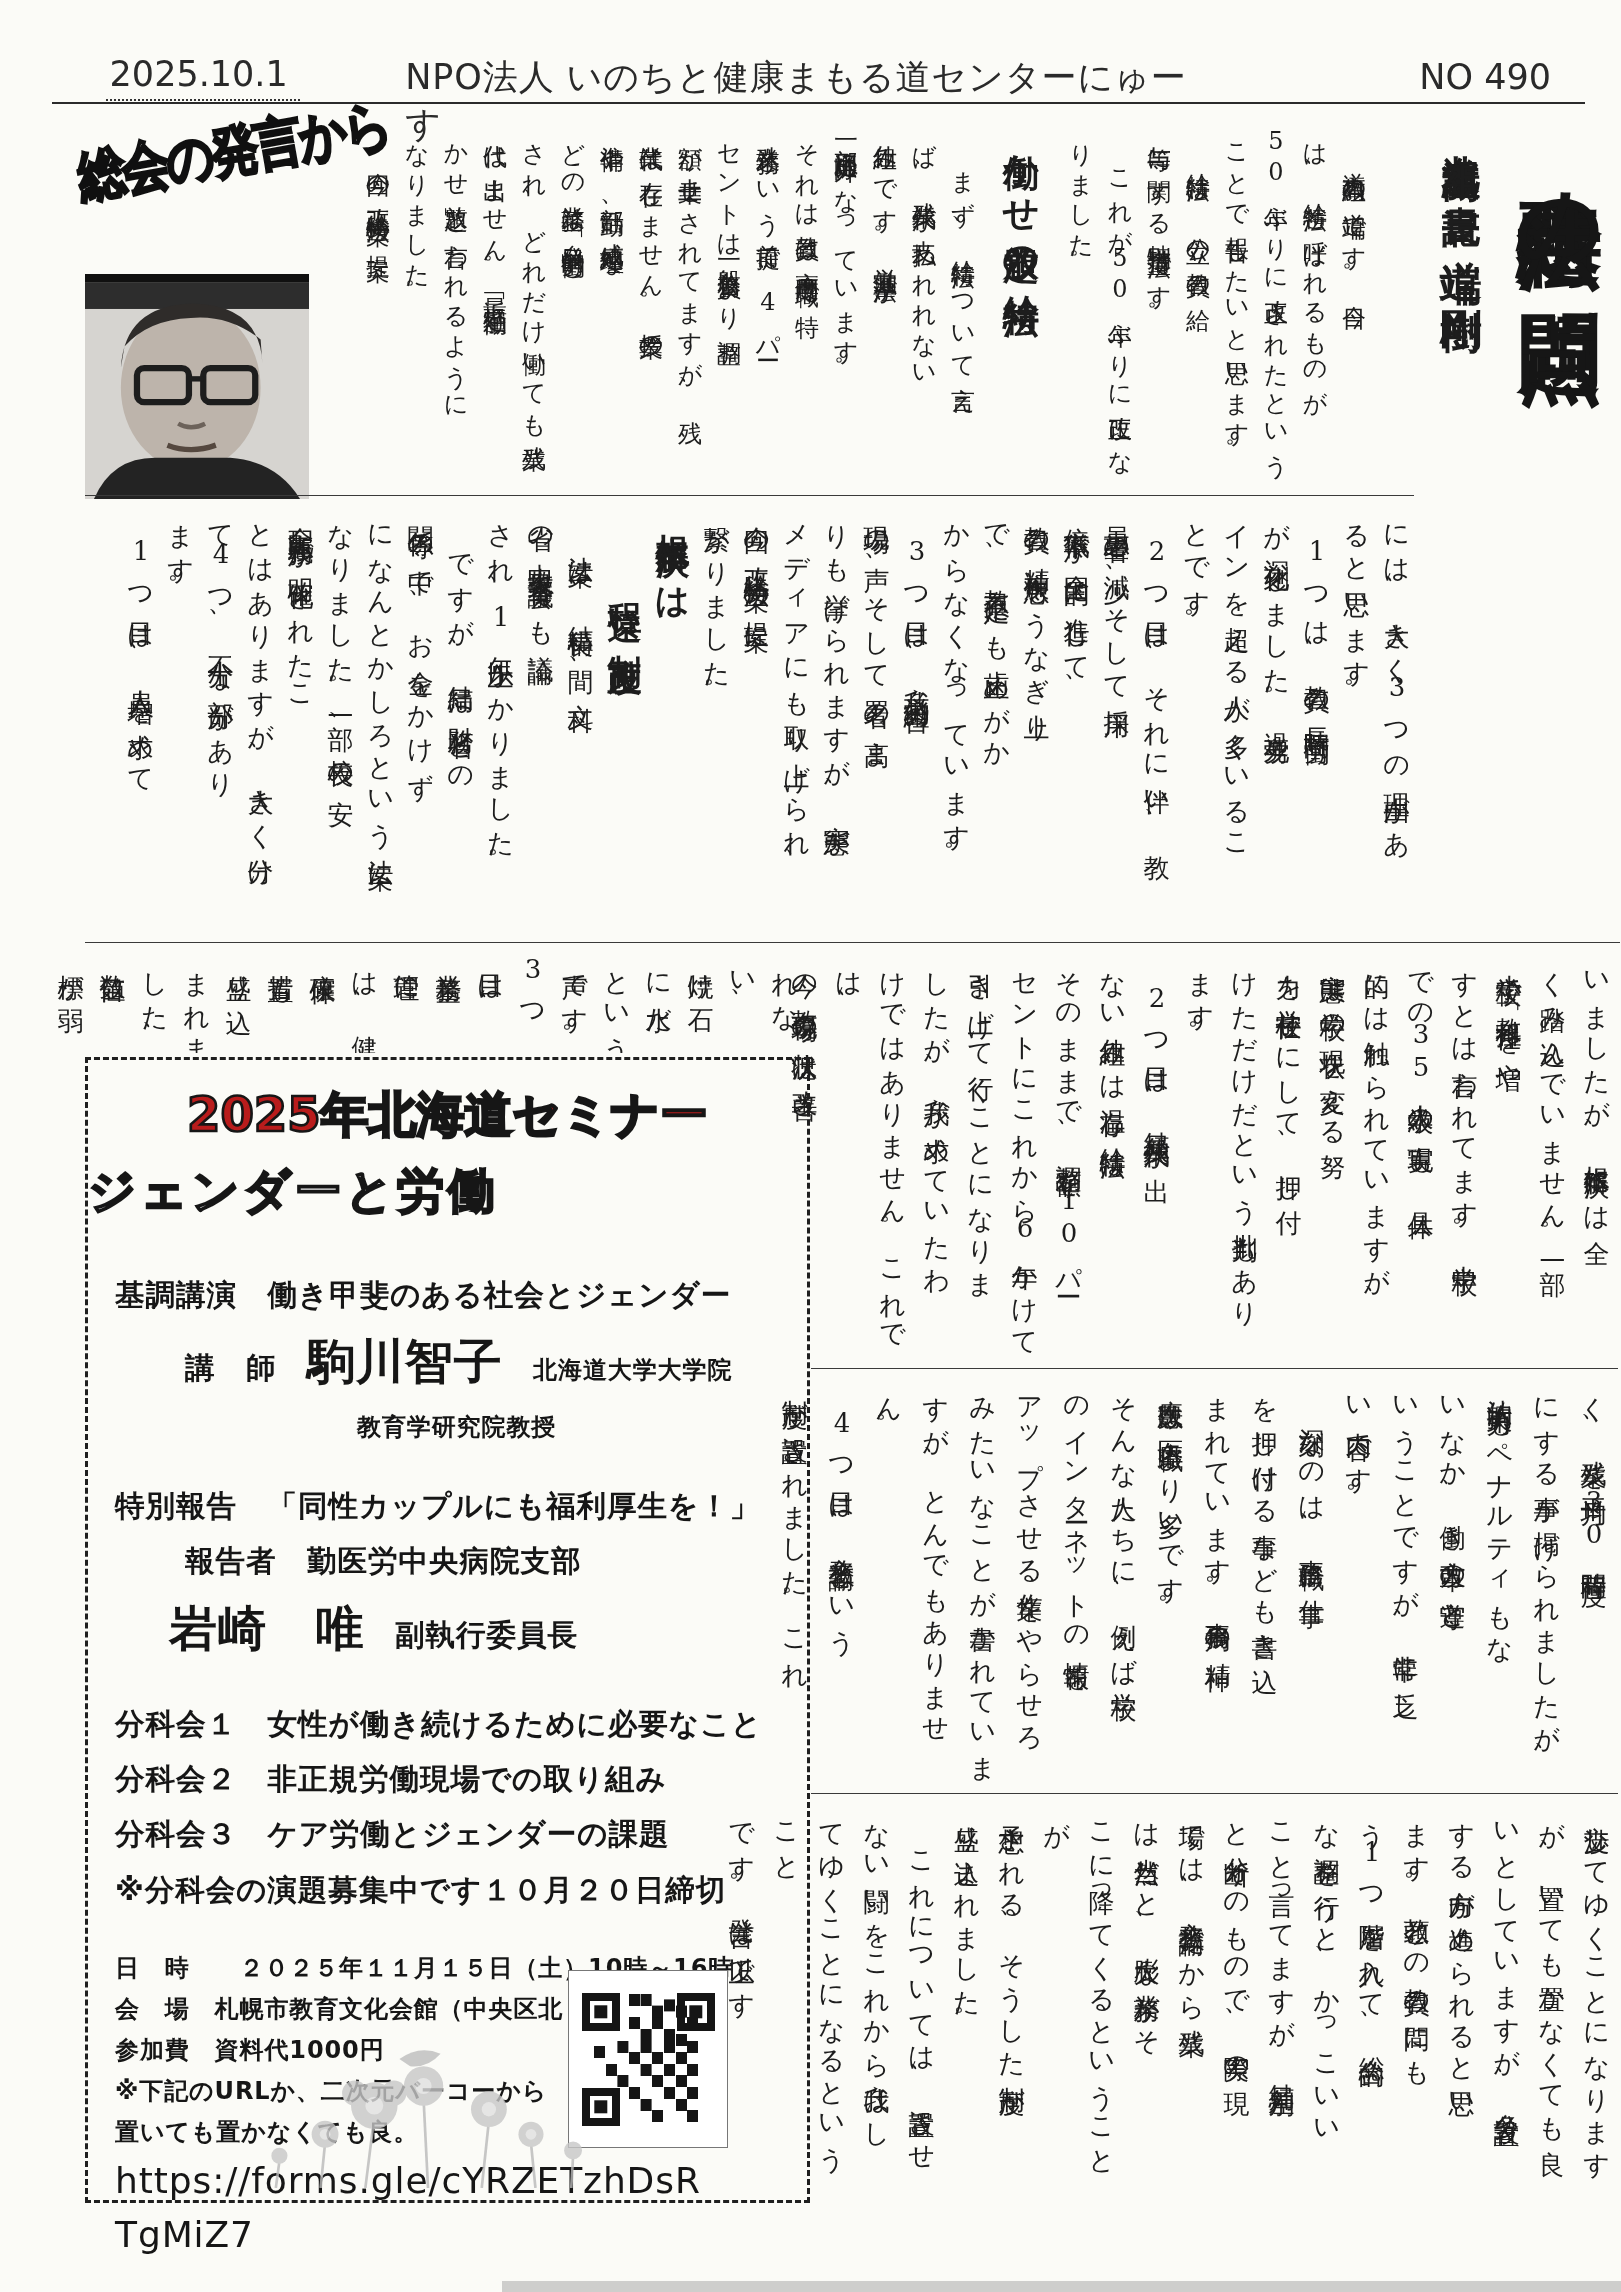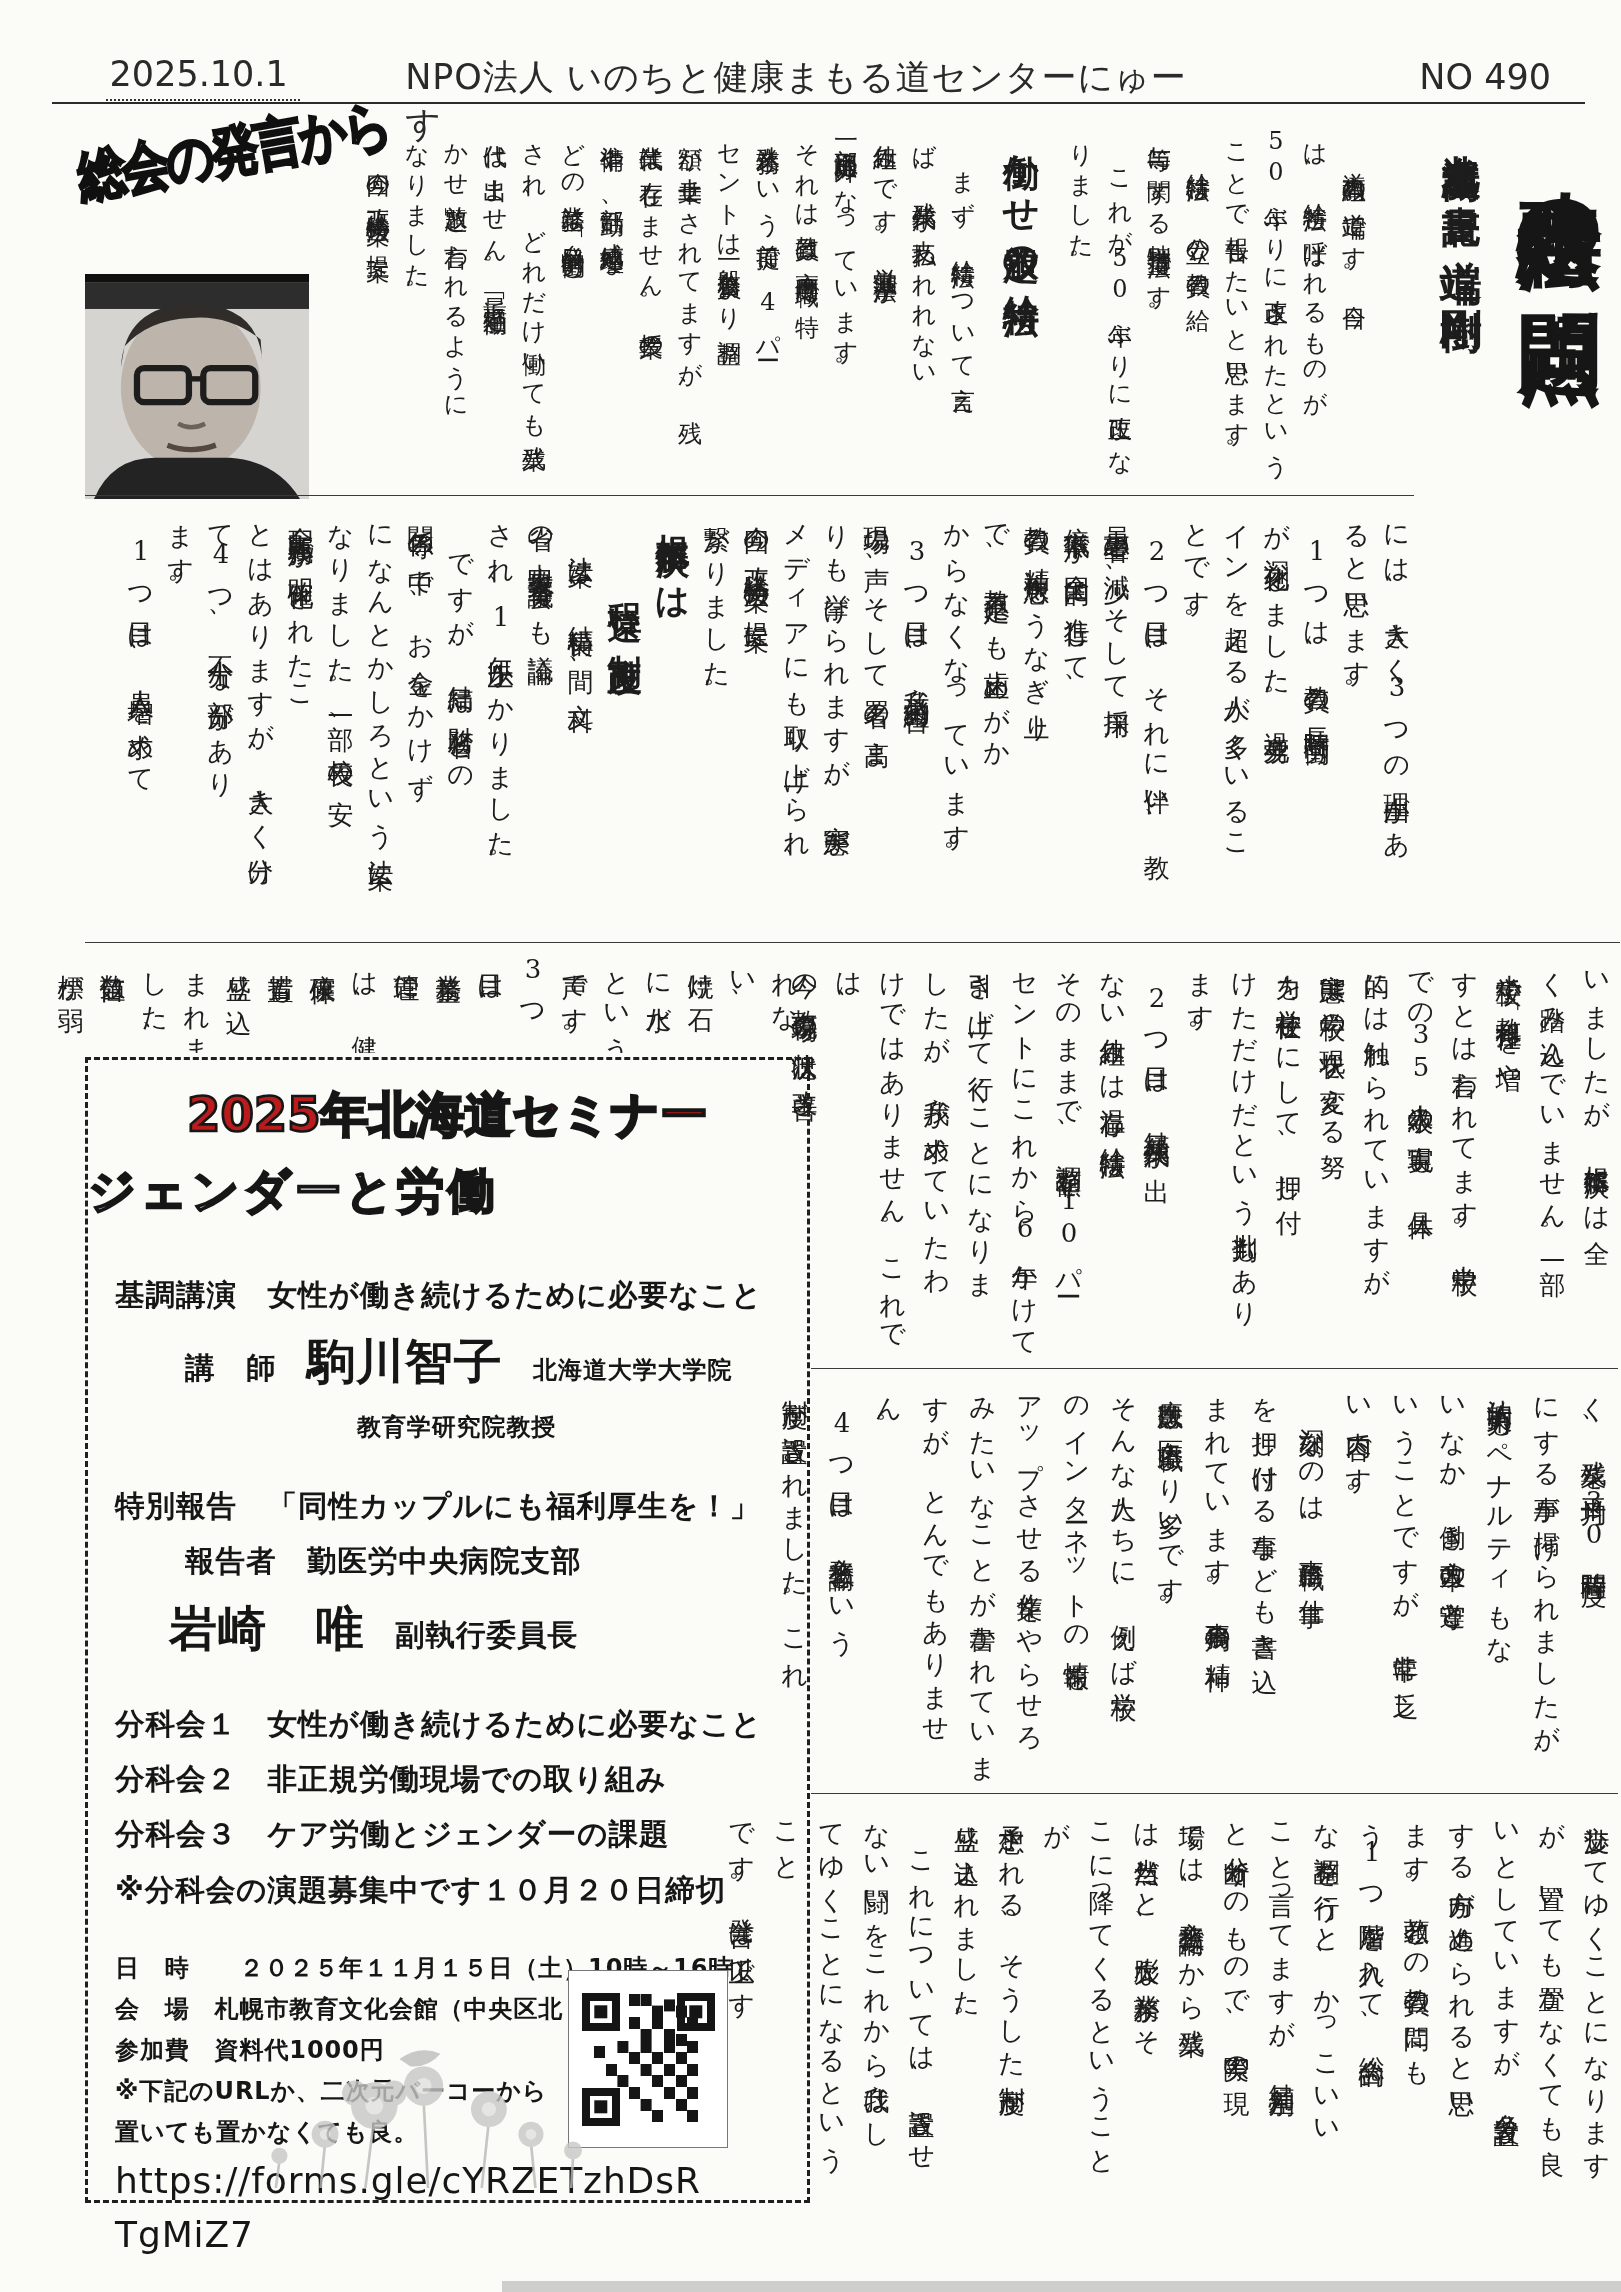--- a/index.html
+++ b/index.html
@@ -176,21 +176,21 @@
 
   <div class="vband band5">
     <div class="colgroup"><div class="col">交渉してゆくことになります</div><div class="col">が、置いても置かなくても良</div><div class="col">いとしていますが、多分設置</div><div class="col">する方向が進められると思い</div><div class="col">ます。教頭との教員の間にも</div><div class="col">う1つ階層を入れて、総合的</div><div class="col">な調整を行うと、かっこいい</div><div class="col">こと言ってますが、結局差別</div><div class="col">と分断そのもので、実際の現</div><div class="col">場では、主務教諭だから残業</div><div class="col">は当然だと、膨大な業務がそ</div><div class="col">こに降ってくるということが</div><div class="col">予想される、そうした制度が</div><div class="col">盛り込まれました。</div><div class="col">　これについては、設置させ</div><div class="col">ない闘いをこれから我々はし</div><div class="col">てゆくことになるということ</div><div class="col">です。発言は以上です</div></div>
   </div>
 
   <div class="seminar">
     <div class="sem-title">2025年北海道セミナー</div>
     <div class="sem-subtitle">ジェンダーと労働</div>
 
     <div class="sem-row first">
-      <span>基調講演</span>　<span>女性が働き続けるために必要なこと</span>
+      <span>基調講演</span>　<span>働き甲斐のある社会とジェンダー</span>
     </div>
     <div class="sem-row ind1">
       <span>講　師</span>　<span class="big">駒川智子</span>　<span class="small">北海道大学大学院</span>
     </div>
     <div class="sem-row ind2 small">
       <span class="small">教育学研究院教授</span>
     </div>
 
     <div class="sem-row gap">
       <span>特別報告</span>　<span>「同性カップルにも福利厚生を！」</span>

